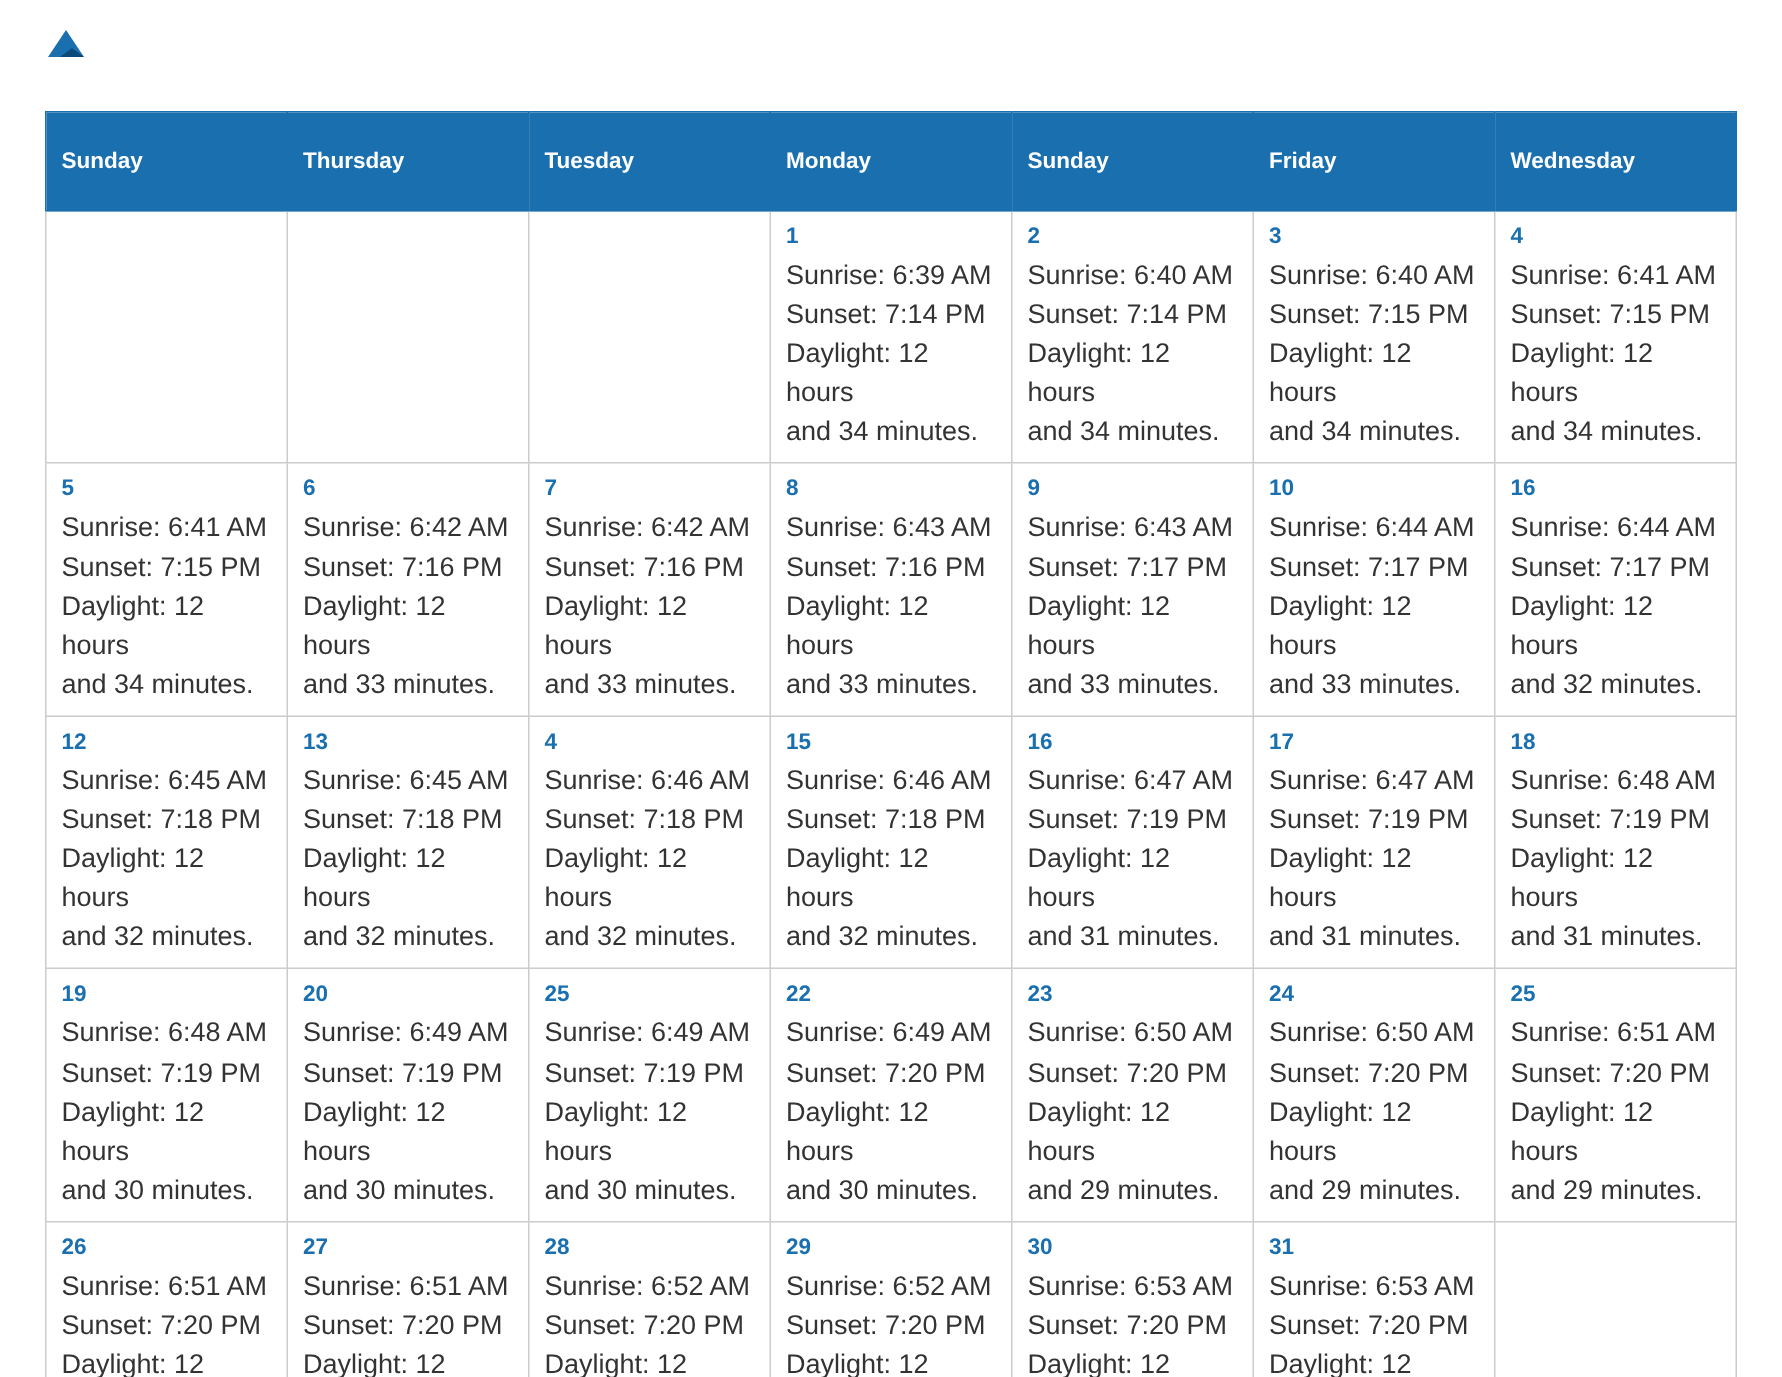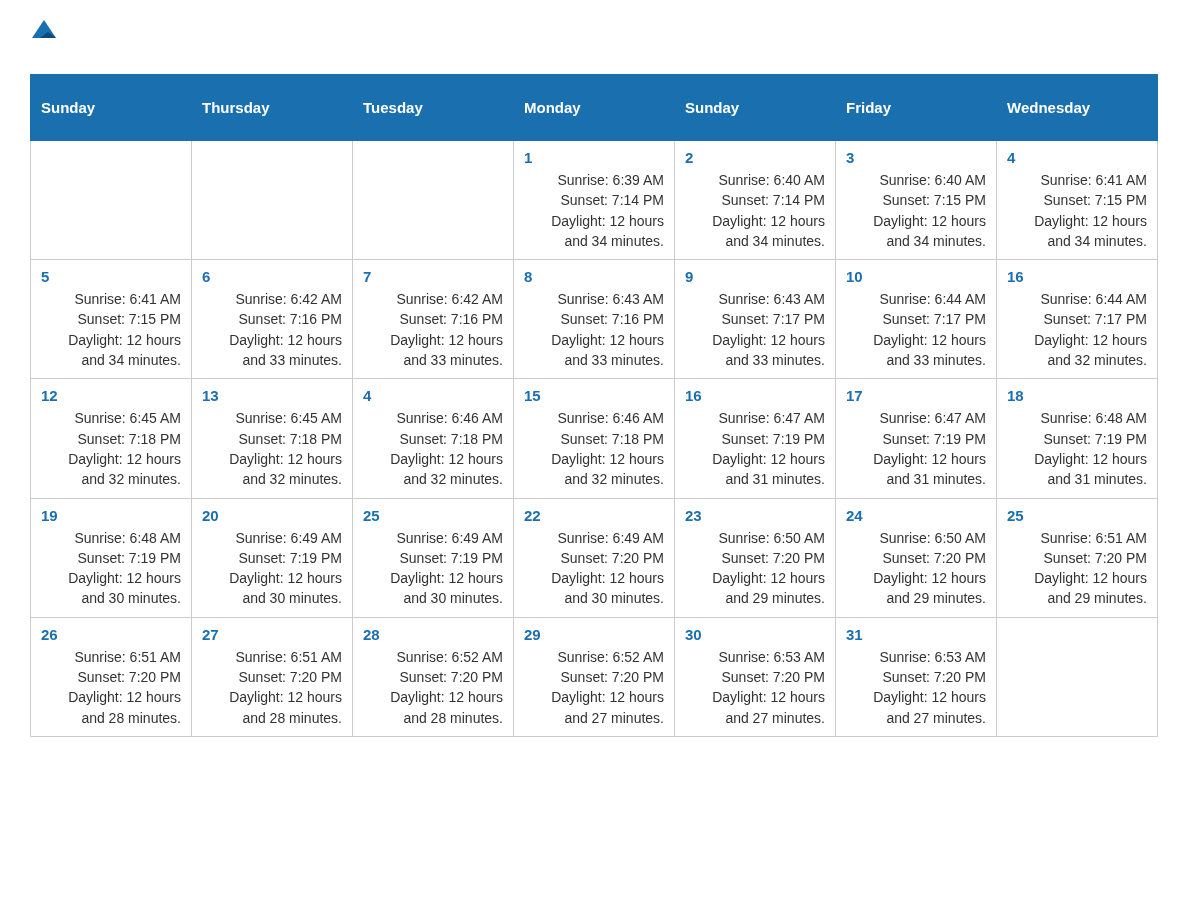--- a/index.html
+++ b/index.html
@@ -76,24 +76,23 @@
       background: #fff;
     }
     .day-number {
       font-size: 15px;
       font-weight: bold;
       color: #1a6faf;
       display: block;
       margin-bottom: 4px;
     }
     .day-info {
-      font-size: 14px;
+      font-size: 18px;
       color: #333;
       line-height: 1.45;
-      text-align: right;
     }
     .empty-cell {
       background: #fff;
     }
     tr td {
       border-top: 2px solid #1a6faf;
     }
     tr:first-child td {
       border-top: none;
     }

